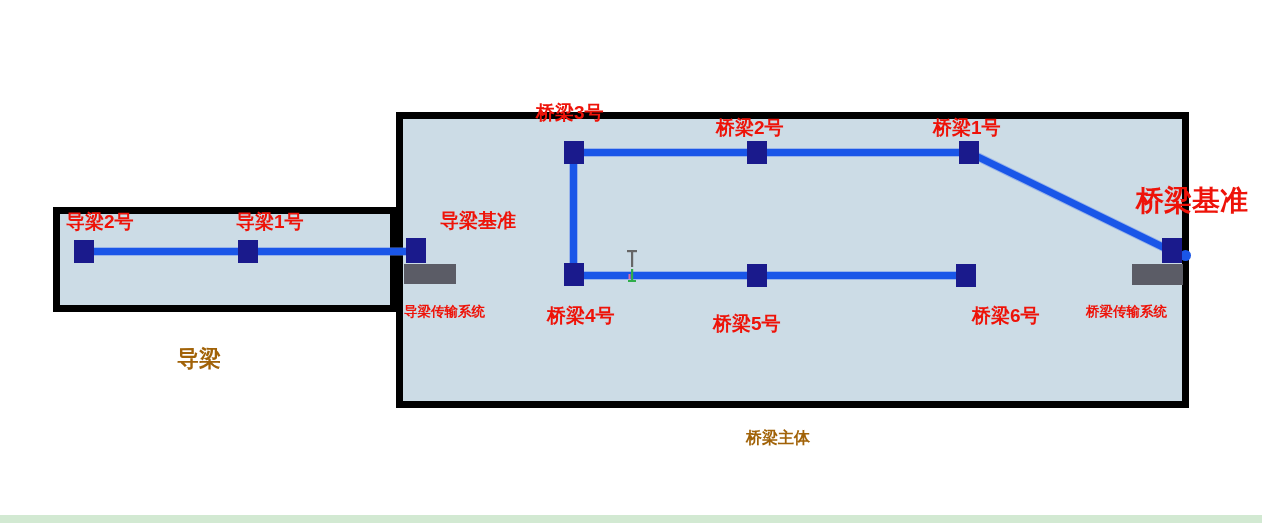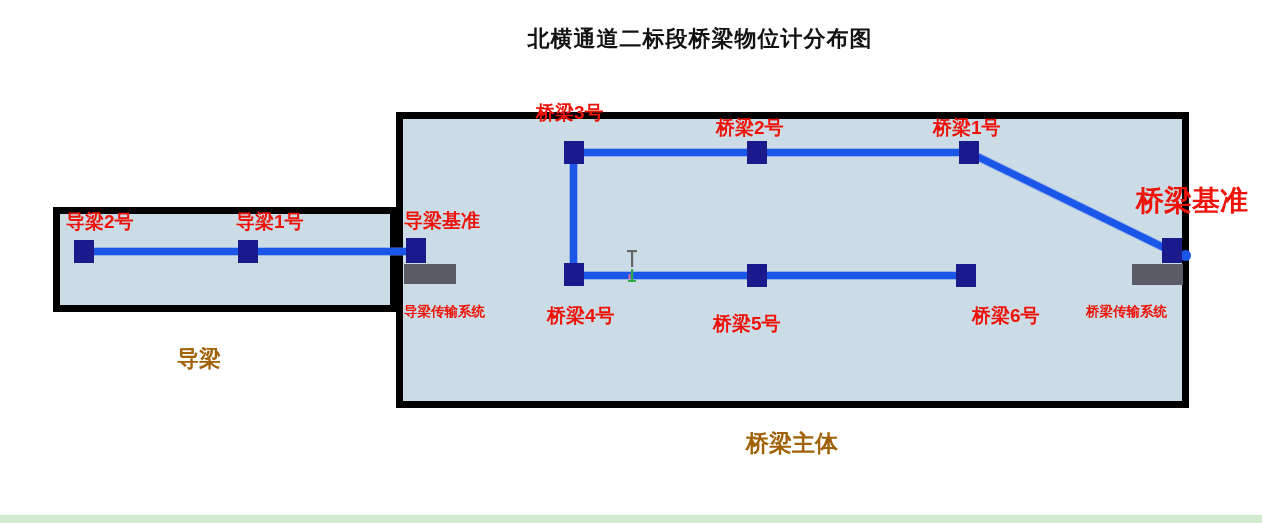--- a/index.html
+++ b/index.html
@@ -30,21 +30,20 @@
   .caption{position:absolute;color:#a16207;font-weight:bold;font-size:22px;white-space:nowrap;z-index:4;}
   .footer-strip{position:absolute;left:0;top:515px;width:1262px;height:8px;
                 background:var(--footer-strip-green);z-index:1;}
   .cursor{position:absolute;left:625px;top:249px;z-index:10;}
 </style>
 </head>
 <body>
 
 <div class="stage">
 
-  <div class="title">北横通道二标段桥梁物位计分布图</div>
 
   <div class="panel guide-panel"></div>
   <div class="panel main-panel"></div>
 
   <div class="cable h" style="left:84px;top:248px;width:332px;"></div>
   <div class="cable h" style="left:574px;top:149px;width:395px;"></div>
   <div class="cable v" style="left:570px;top:152px;height:122px;"></div>
   <div class="cable h" style="left:574px;top:272px;width:392px;"></div>
   <div class="cable h diag" style="left:969px;top:149px;width:226px;transform:rotate(26deg);"></div>
   <div class="nub" style="left:1180px;top:250px;"></div>
@@ -55,36 +54,36 @@
   <div class="node" style="left:564px;top:141px;"></div>
   <div class="node" style="left:747px;top:141px;"></div>
   <div class="node" style="left:959px;top:141px;"></div>
   <div class="node" style="left:564px;top:263px;"></div>
   <div class="node" style="left:747px;top:264px;"></div>
   <div class="node" style="left:956px;top:264px;"></div>
   <div class="node" style="left:1162px;top:238px;height:25px;"></div>
 
   <div class="nlabel" style="left:66px;top:212px;">导梁2号</div>
   <div class="nlabel" style="left:236px;top:212px;">导梁1号</div>
-  <div class="nlabel" style="left:404px;top:211px;">导梁基准</div>
+  <div class="nlabel" style="left:404px;top:211px;padding-left:36px;">导梁基准</div>
   <div class="nlabel" style="left:536px;top:103px;">桥梁3号</div>
   <div class="nlabel" style="left:716px;top:118px;">桥梁2号</div>
   <div class="nlabel" style="left:920px;top:118px;margin-left:13px;">桥梁1号</div>
   <div class="nlabel" style="left:1136px;top:186px;font-size:28px;">桥梁基准</div>
   <div class="nlabel" style="left:547px;top:306px;">桥梁4号</div>
   <div class="nlabel" style="left:713px;top:306px;margin-top:8px;">桥梁5号</div>
   <div class="nlabel" style="left:972px;top:306px;">桥梁6号</div>
 
   <div class="tbox" style="left:404px;top:264px;width:52px;height:20px;"></div>
   <div class="tlabel" style="left:404px;top:291px;">导梁传输系统</div>
   <div class="tbox" style="left:1132px;top:264px;width:51px;height:21px;"></div>
   <div class="tlabel" style="left:1086px;top:291px;">桥梁传输系统</div>
 
   <div class="caption" style="left:177px;top:344px;">导梁</div>
-  <div class="caption" style="left:746px;top:428px;font-size:23px;">桥梁主体</div>
+  <div class="caption" style="left:746px;top:428px;font-size:16px;">桥梁主体</div>
 
   <div class="footer-strip"></div>
 
   <svg class="cursor" width="14" height="34" viewBox="0 0 14 34">
     <rect x="2" y="1" width="10" height="2.2" fill="#666666"></rect>
     <rect x="6" y="1" width="2.2" height="17" fill="#666666"></rect>
     <rect x="6" y="20" width="2.2" height="11" fill="#2fae4a"></rect>
     <rect x="3" y="31" width="8" height="2" fill="#2fae4a"></rect>
     <rect x="3.5" y="25" width="2" height="5" fill="#e36ba2"></rect>
   </svg>

